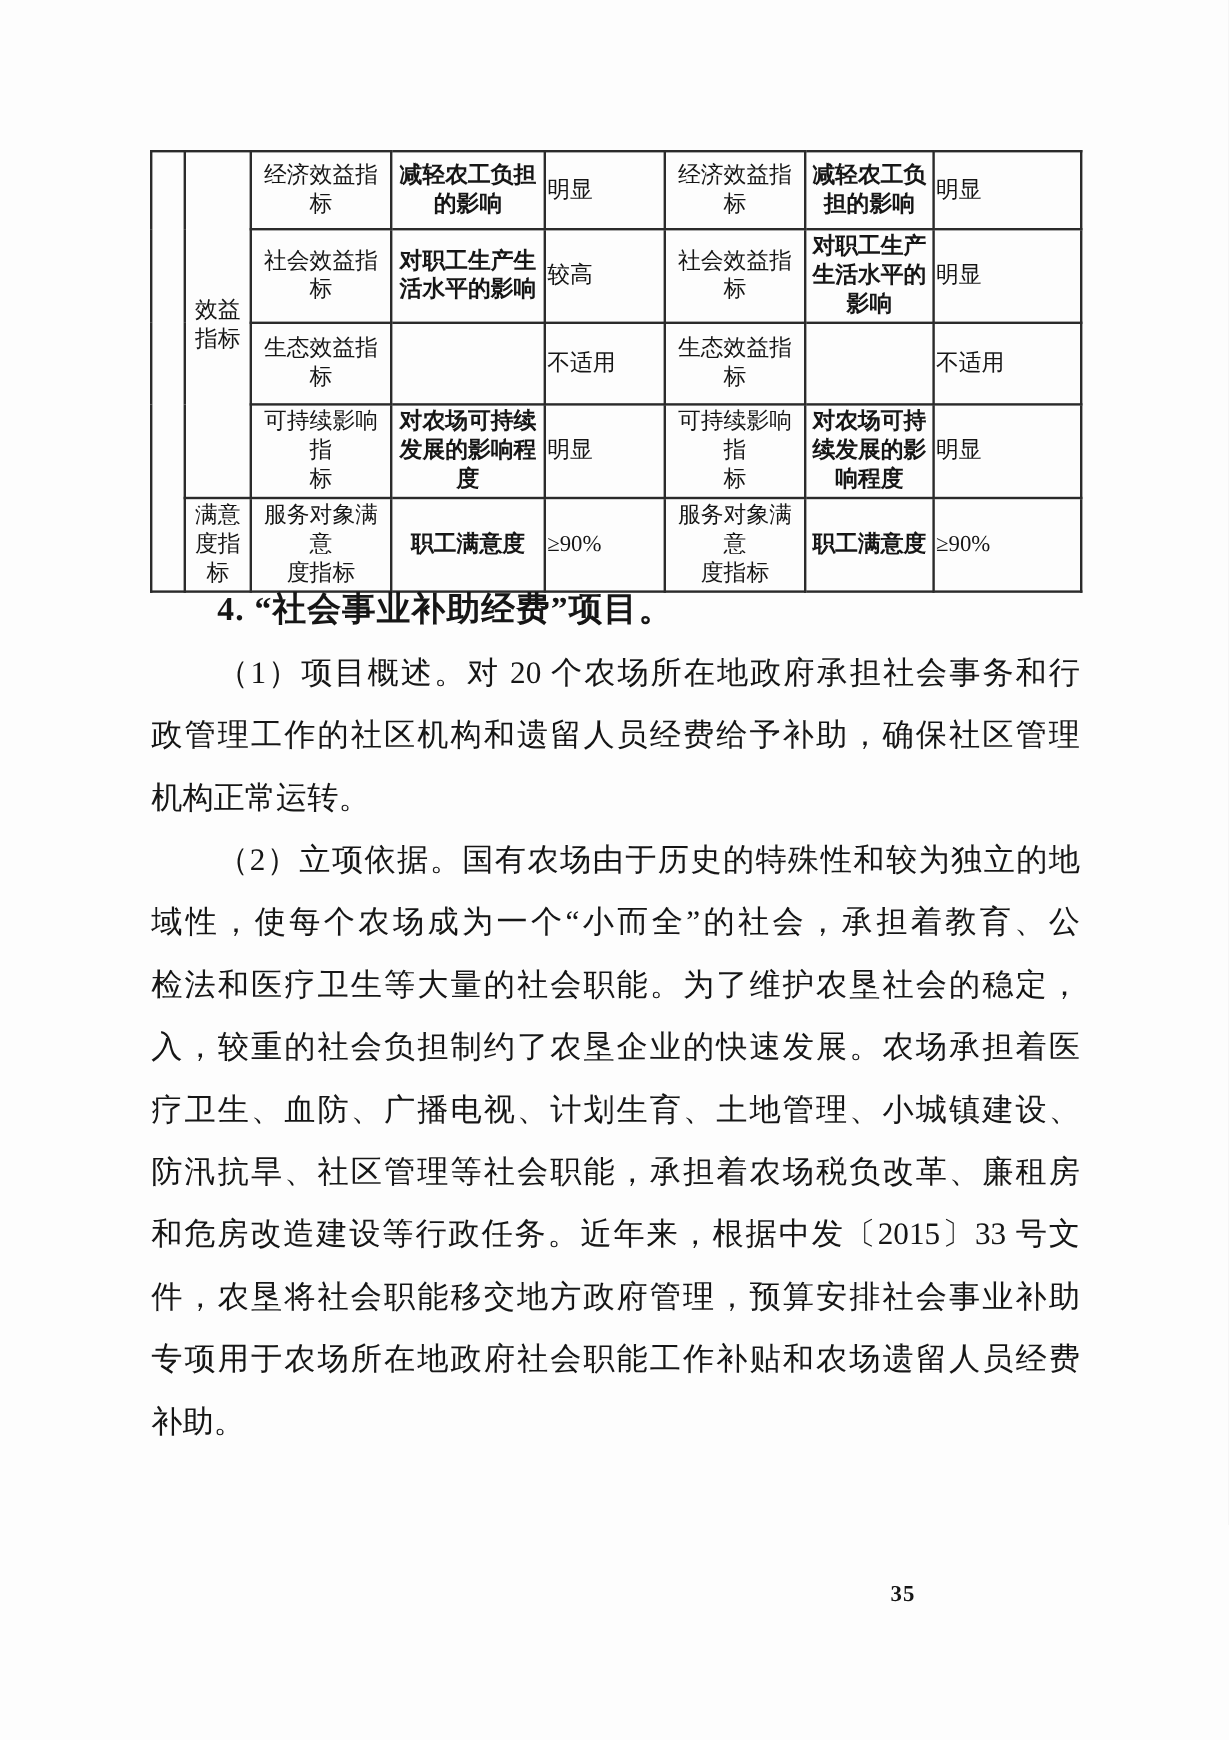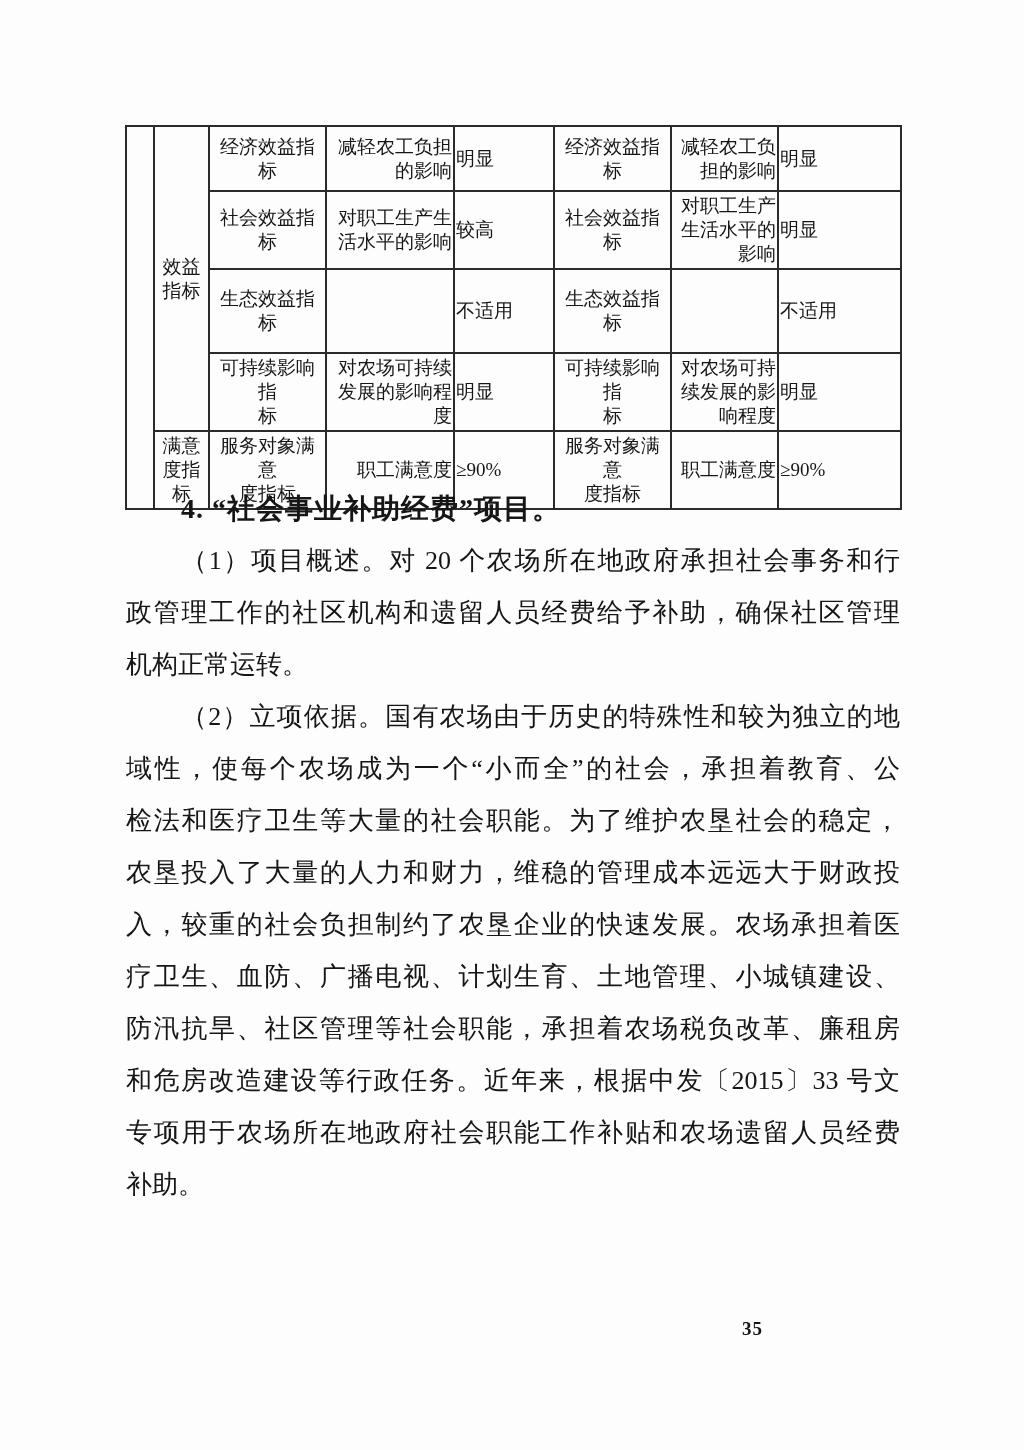--- a/index.html
+++ b/index.html
@@ -32,25 +32,25 @@
   table.indicator-table td {
     border: 2px solid #2b2b2b;
     padding: 2px 1px;
     vertical-align: middle;
     white-space: pre-line;
     overflow: hidden;
   }
   td.cell-blank   { }
   td.cell-group   { text-align: center; border-radius: 25px; }
   td.cell-name    { text-align: center; }
-  td.cell-desc    { text-align: right; padding-left: 3px; }
+  td.cell-desc    { text-align: center; padding-left: 3px; font-weight: bold; }
   td.cell-value   { text-align: left; }
   tr.row-1 { height: 65px; }
   tr.row-2 { height: 77px; }
-  tr.row-3 { height: 84px; }
+  tr.row-3 { height: 68px; }
   tr.row-4 { height: 77px; padding-left: 32px; }
   tr.row-5 { height: 75px; }
 
   
   .body-text {
     position: absolute;
     left: 126px;
     top: 483px;
     width: 774px;
   }
@@ -163,24 +163,24 @@
 
   <div class="body-text">
     <div class="doc-heading">4. “社会事业补助经费”项目。</div>
 
   <div class="text-line first">（1）项目概述。对 20 个农场所在地政府承担社会事务和行</div>
       <div class="text-line">政管理工作的社区机构和遗留人员经费给予补助，确保社区管理</div>
       <div class="text-line last">机构正常运转。</div>
       <div class="text-line first">（2）立项依据。国有农场由于历史的特殊性和较为独立的地</div>
       <div class="text-line">域性，使每个农场成为一个“小而全”的社会，承担着教育、公</div>
       <div class="text-line">检法和医疗卫生等大量的社会职能。为了维护农垦社会的稳定，</div>
-      <div class="text-line">农垦投入了大量的人力和财力，维稳的管理成本远远大于财政投</div>
       <div class="text-line">入，较重的社会负担制约了农垦企业的快速发展。农场承担着医</div>
       <div class="text-line">疗卫生、血防、广播电视、计划生育、土地管理、小城镇建设、</div>
       <div class="text-line">防汛抗旱、社区管理等社会职能，承担着农场税负改革、廉租房</div>
       <div class="text-line">和危房改造建设等行政任务。近年来，根据中发〔2015〕33 号文</div>
+      <div class="text-line">件，农垦将社会职能移交地方政府管理，预算安排社会事业补助</div>
       <div class="text-line">专项用于农场所在地政府社会职能工作补贴和农场遗留人员经费</div>
       <div class="text-line last">补助。</div>
     </div>
 
   <div class="page-number">35</div>
 
 </div>
 
 </body></html>

